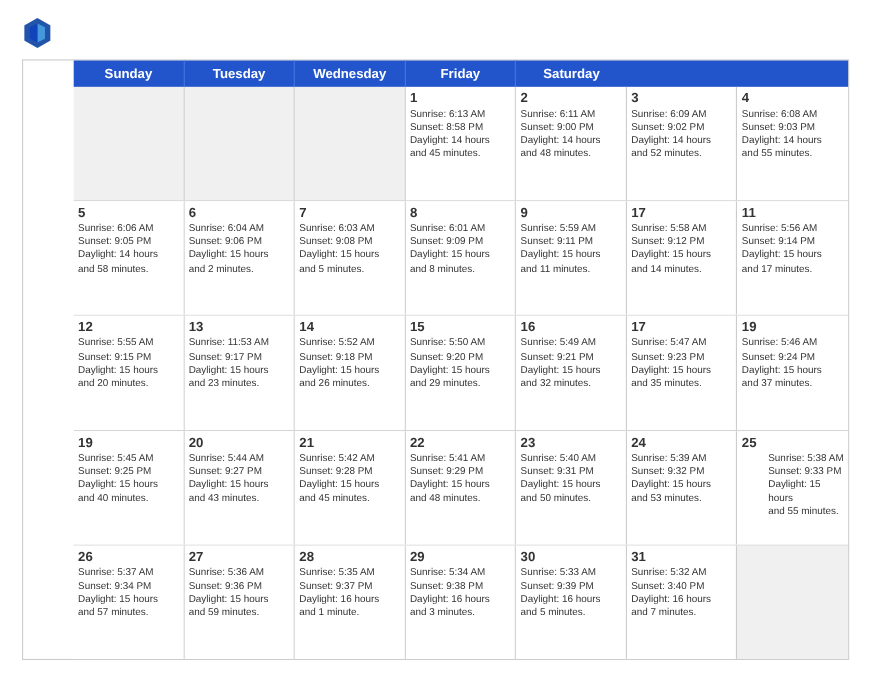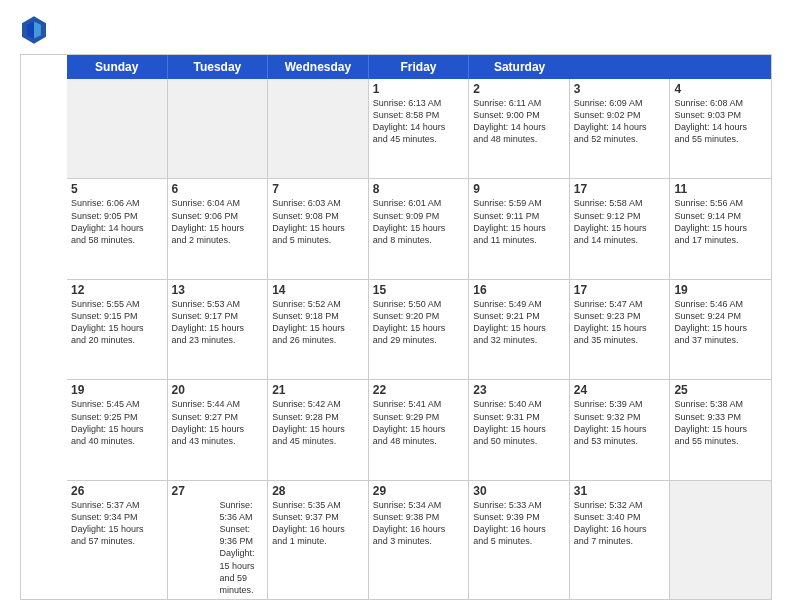--- a/index.html
+++ b/index.html
@@ -245,21 +245,21 @@
         <div class="cal-row">
           <div class="cal-cell">
             <div class="day-num">12</div>
             <div class="cell-text" style="white-space: pre-line;">Sunrise: 5:55 AM
 Sunset: 9:15 PM
 Daylight: 15 hours
 and 20 minutes.</div>
           </div>
           <div class="cal-cell">
             <div class="day-num">13</div>
-            <div class="cell-text" style="white-space: pre-line;">Sunrise: 5:53 AM
+            <div class="cell-text" style="white-space: pre-line;">Sunrise: 11:53 AM
 Sunset: 9:17 PM
 Daylight: 15 hours
 and 23 minutes.</div>
           </div>
           <div class="cal-cell">
             <div class="day-num">14</div>
             <div class="cell-text" style="white-space: pre-line;">Sunrise: 5:52 AM
 Sunset: 9:18 PM
 Daylight: 15 hours
 and 26 minutes.</div>
@@ -331,37 +331,37 @@
           </div>
           <div class="cal-cell">
             <div class="day-num">24</div>
             <div class="cell-text" style="white-space: pre-line;">Sunrise: 5:39 AM
 Sunset: 9:32 PM
 Daylight: 15 hours
 and 53 minutes.</div>
           </div>
           <div class="cal-cell">
             <div class="day-num">25</div>
-            <div class="cell-text" style="white-space: pre-line;">Sunrise: 5:38 AM
+            <div class="cell-text" style="white-space: pre-line; margin-left: 24px;">Sunrise: 5:38 AM
 Sunset: 9:33 PM
 Daylight: 15 hours
 and 55 minutes.</div>
           </div>
         </div>
         <div class="cal-row">
           <div class="cal-cell">
             <div class="day-num">26</div>
             <div class="cell-text" style="white-space: pre-line;">Sunrise: 5:37 AM
 Sunset: 9:34 PM
 Daylight: 15 hours
 and 57 minutes.</div>
           </div>
           <div class="cal-cell">
             <div class="day-num">27</div>
-            <div class="cell-text" style="white-space: pre-line; margin-left: 48px;">Sunrise: 5:36 AM
+            <div class="cell-text" style="white-space: pre-line;">Sunrise: 5:36 AM
 Sunset: 9:36 PM
 Daylight: 15 hours
 and 59 minutes.</div>
           </div>
           <div class="cal-cell">
             <div class="day-num">28</div>
             <div class="cell-text" style="white-space: pre-line;">Sunrise: 5:35 AM
 Sunset: 9:37 PM
 Daylight: 16 hours
 and 1 minute.</div>

